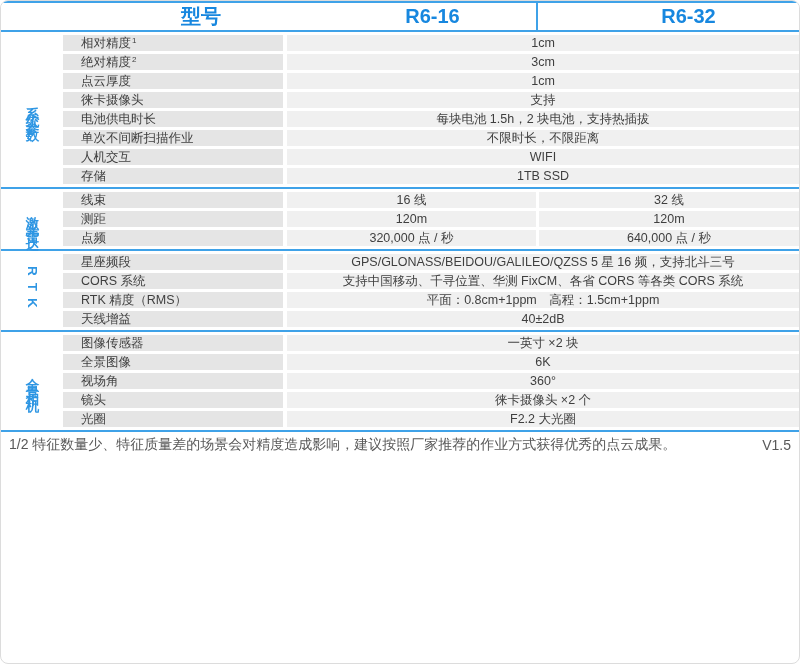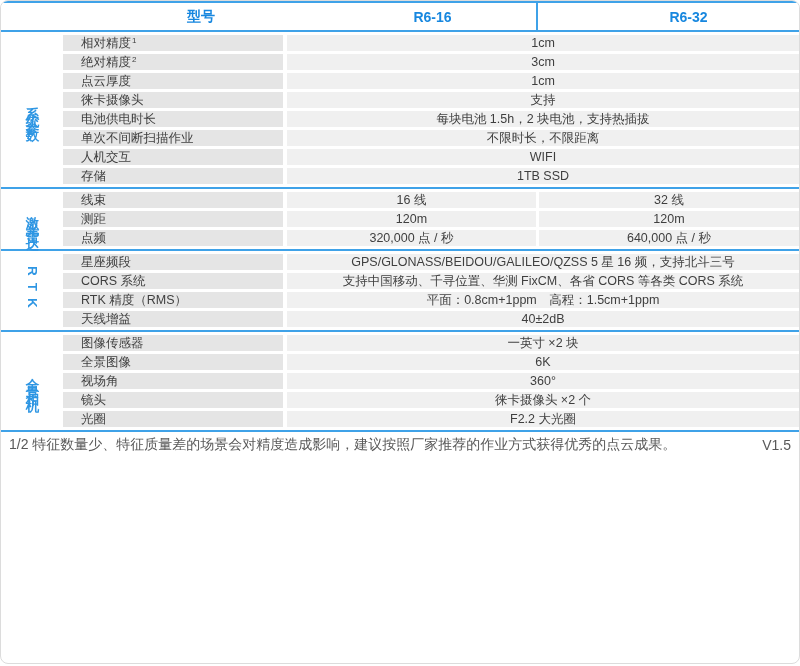--- a/index.html
+++ b/index.html
@@ -27,21 +27,21 @@
   
   .header-row{
     display:flex;
     height:31px;
     border-top:2px solid var(--line);
     border-bottom:2px solid var(--line);
     background:#fff;
   }
   .hcell{
     display:flex;align-items:center;justify-content:center;
-    font-size:14px;font-weight:bold;color:var(--accent);
+    font-size:20px;font-weight:bold;color:var(--accent);
   }
   .hcell.model{flex:0 0 282px;padding-left:118px;}
   .hcell.c1{flex:0 0 255px;border-right:2px solid var(--line);padding-left:46px;}
   .hcell.c2{flex:1;padding-left:40px;}
   
   .section{
     display:flex;
     padding:3px 0;
     border-bottom:2px solid var(--line);
   }

